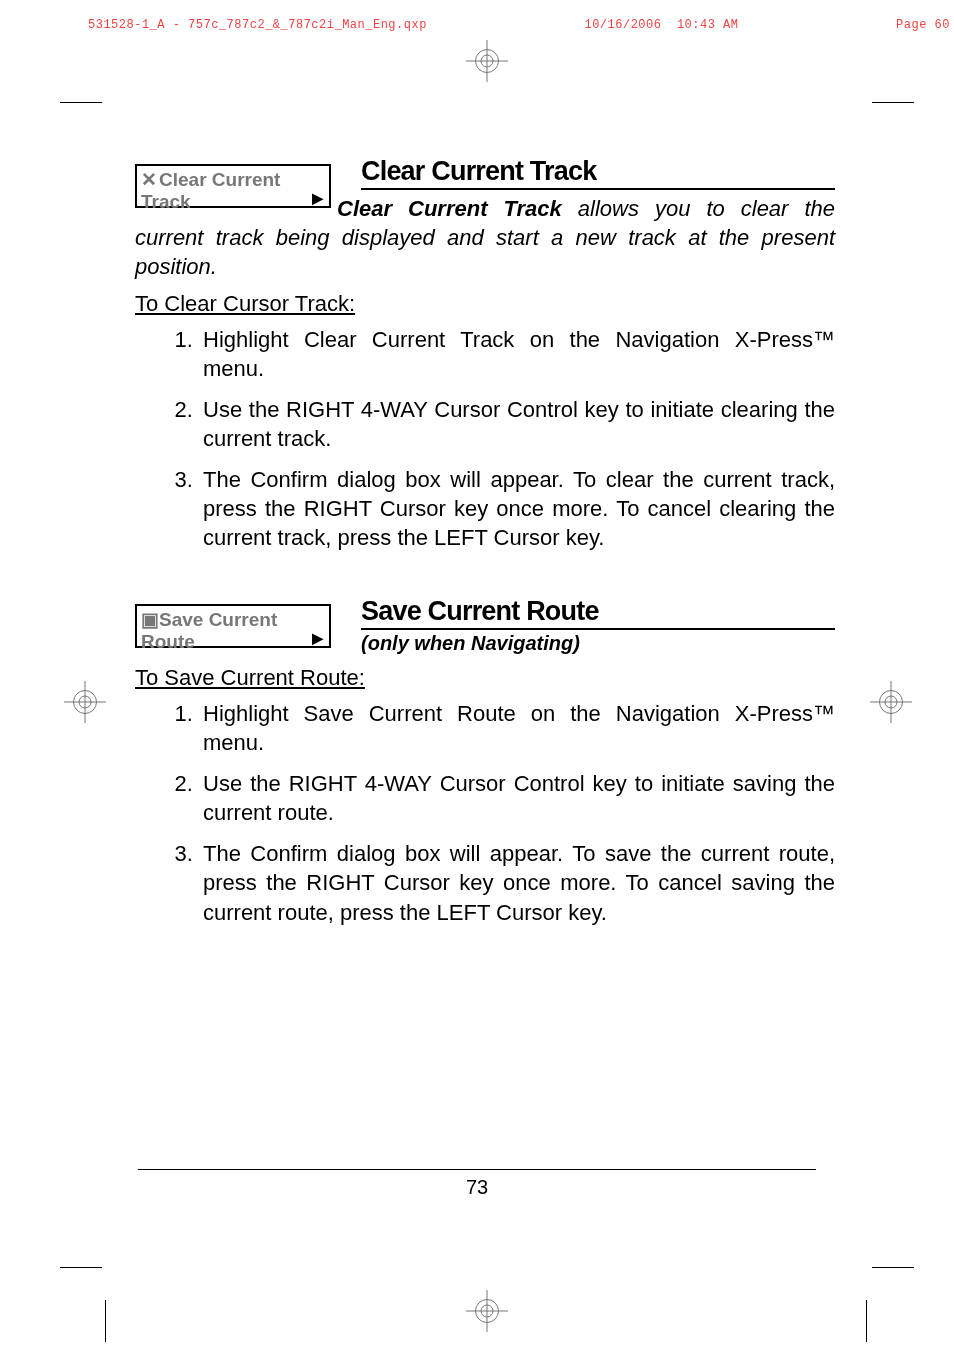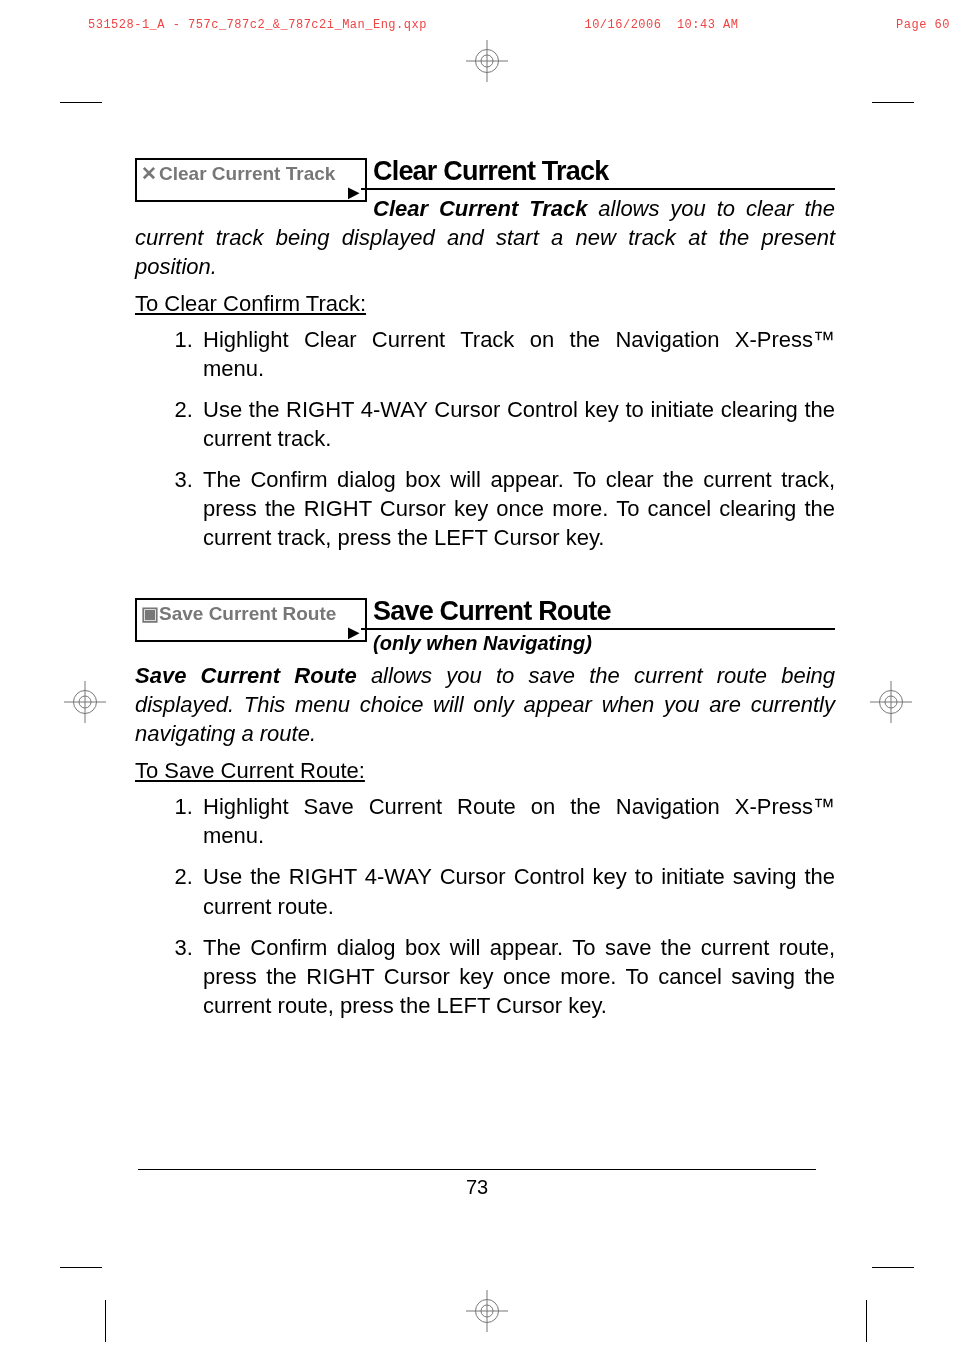--- a/index.html
+++ b/index.html
@@ -78,27 +78,27 @@
     margin-top: 6px;
   }
   .section2 {
     margin-top: 44px;
   }
   .menu-box {
     float: left;
     border: 2px solid #000;
     padding: 2px 4px 2px 4px;
     margin-right: 6px;
-    margin-top: 2px;
+    margin-top: 8px;
     font-family: Arial, sans-serif;
     font-weight: 600;
     font-size: 19px;
     color: #777;
     text-align: left;
-    width: 232px;
+    width: 196px;
     height: 44px;
     position: relative;
     box-sizing: border-box;
   }
   .menu-box .arrow {
     position: absolute;
     right: 6px;
     bottom: 0;
     font-size: 14px;
     color: #000;
@@ -228,38 +228,35 @@
   <div class="section clearfix">
     <div class="menu-box">
       <span class="icon">✕</span><span>Clear Current Track</span>
       <span class="arrow">▶</span>
     </div>
     <div class="title">Clear Current Track</div>
     <div class="lead with-box">
       <strong>Clear Current Track</strong><span> allows you to clear the current track being displayed and start a new track at the present position.</span>
     </div>
   </div>
-  <div class="subhead">To Clear Confirm Track:</div>
+  <div class="subhead">To Clear Cursor Track:</div>
   <ol>
     <li>Highlight Clear Current Track on the Navigation X-Press™ menu.</li>
     <li>Use the RIGHT 4-WAY Cursor Control key to initiate clearing the current track.</li>
     <li>The Confirm dialog box will appear. To clear the current track, press the RIGHT Cursor key once more. To cancel clearing the current track, press the LEFT Cursor key.</li>
   </ol>
 
   <div class="section2 clearfix">
     <div class="menu-box">
       <span class="icon">▣</span><span>Save Current Route</span>
       <span class="arrow">▶</span>
     </div>
     <div class="title">Save Current Route</div>
     <div class="subtitle">(only when Navigating)</div>
   </div>
-  <div class="lead" style="margin-top:6px;">
-    <strong>Save Current Route</strong><span> allows you to save the current route being displayed. This menu choice will only appear when you are currently navigating a route.</span>
-  </div>
   <div class="subhead">To Save Current Route:</div>
   <ol>
     <li>Highlight Save Current Route on the Navigation X-Press™ menu.</li>
     <li>Use the RIGHT 4-WAY Cursor Control key to initiate saving the current route.</li>
     <li>The Confirm dialog box will appear. To save the current route, press the RIGHT Cursor key once more. To cancel saving the current route, press the LEFT Cursor key.</li>
   </ol>
 
 </div>
 
 <div class="page-rule"></div>

